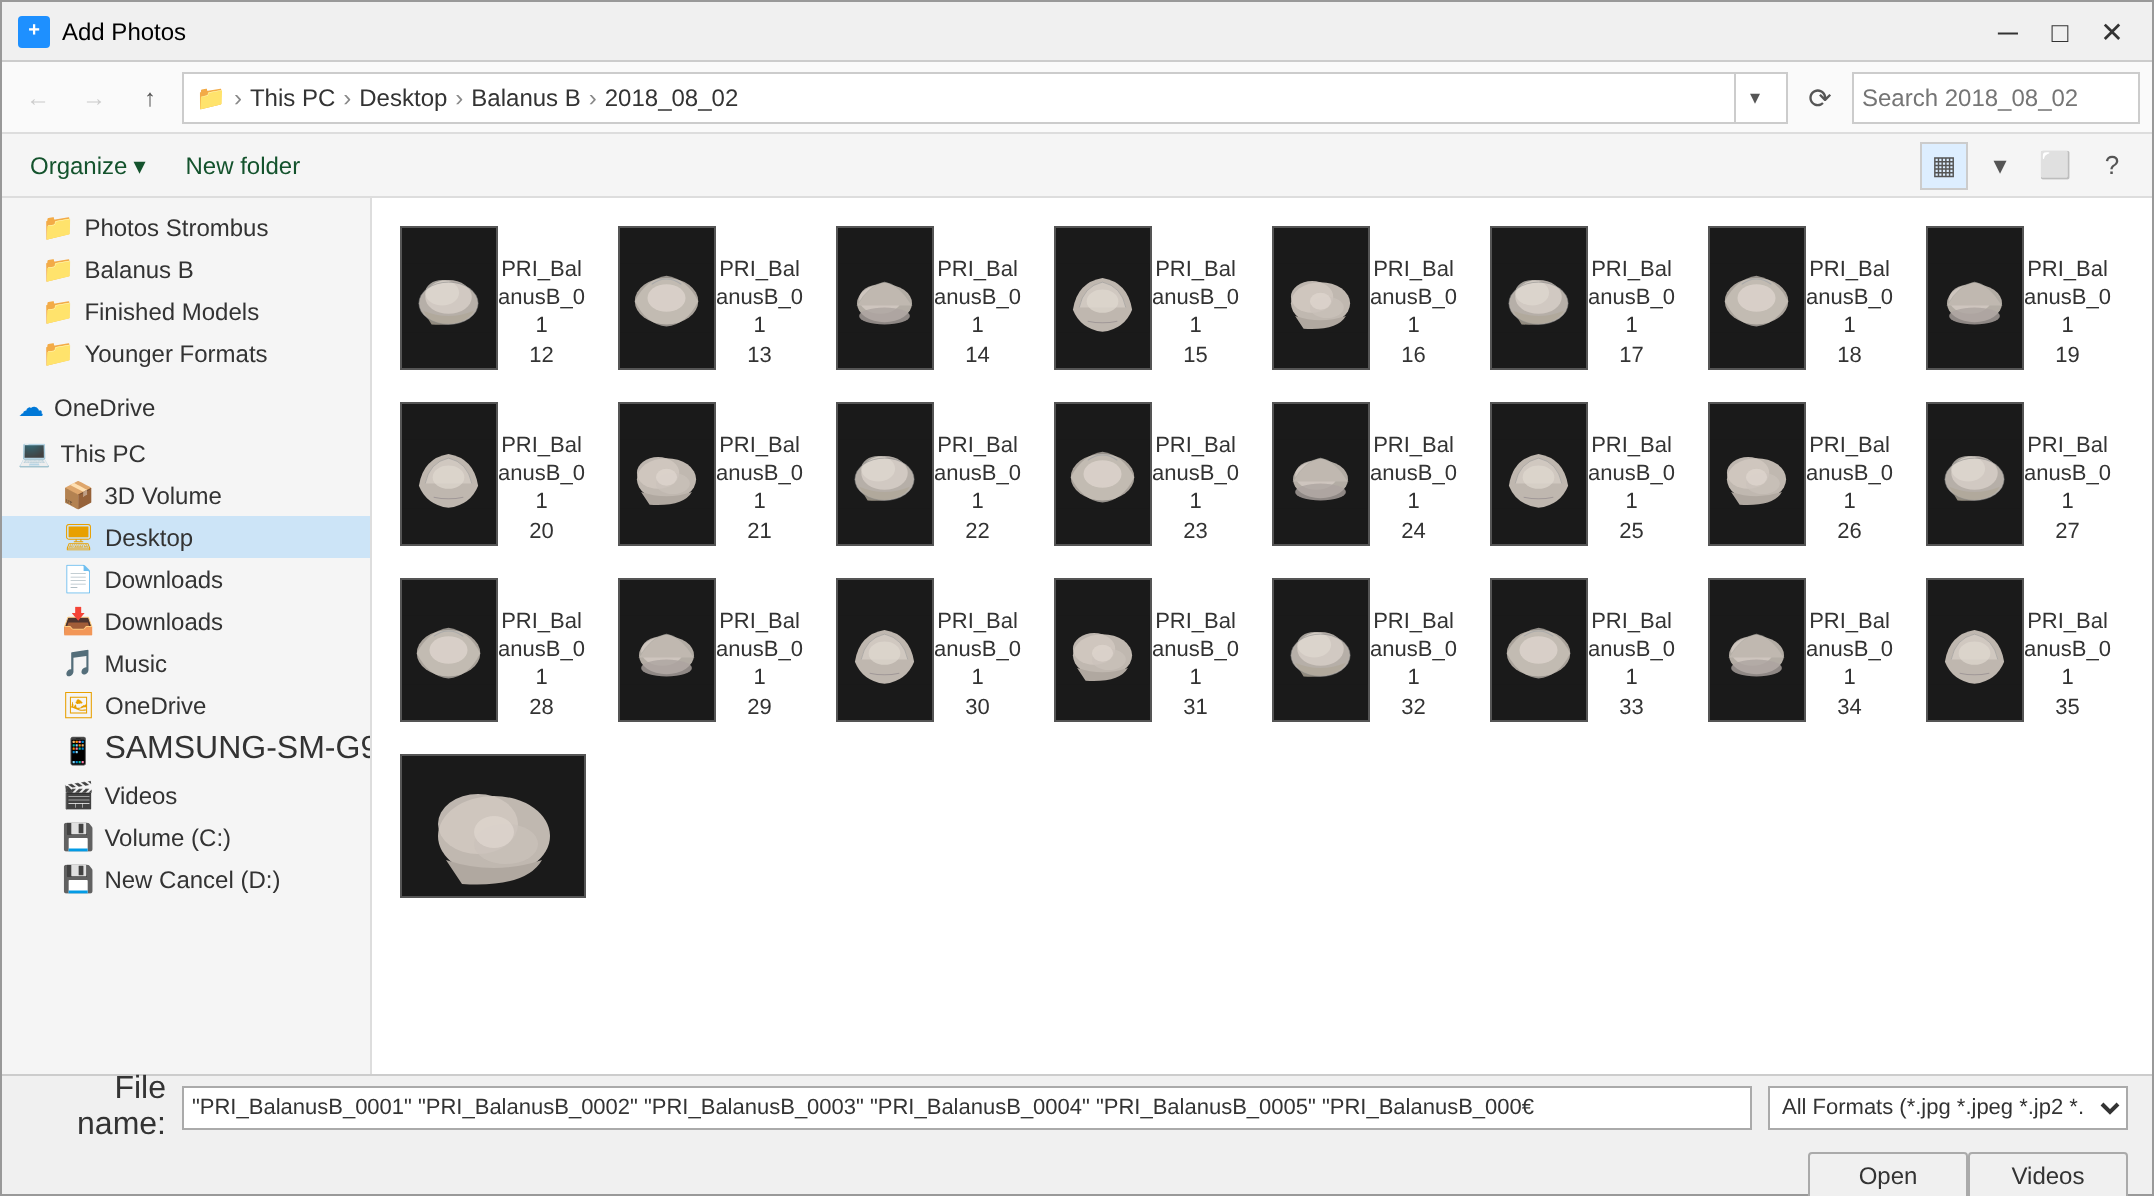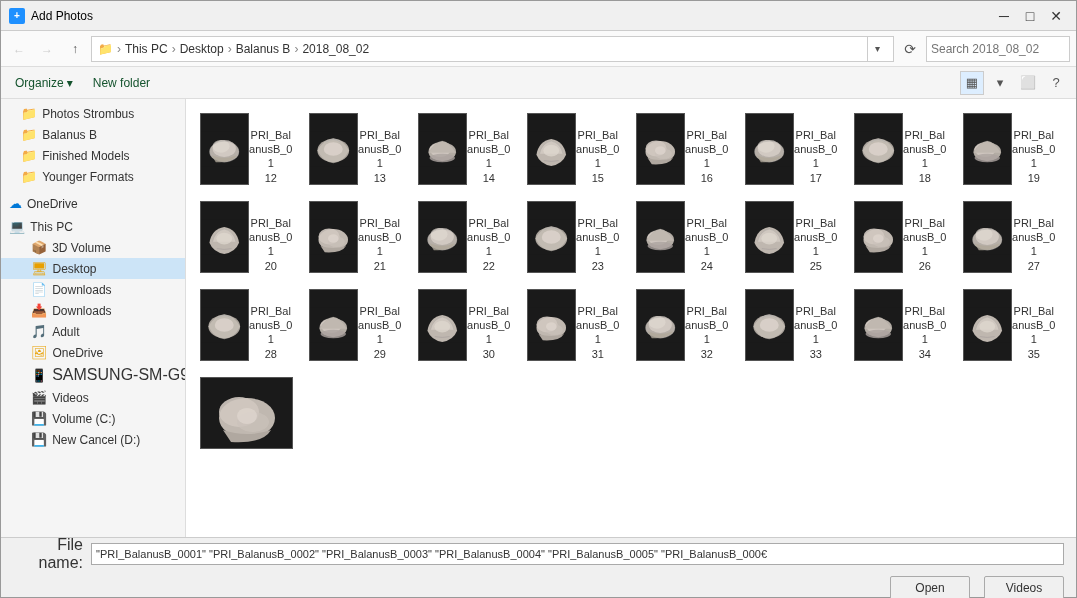--- a/index.html
+++ b/index.html
@@ -274,21 +274,21 @@
       height: 22px;
       border: 1px solid #aaa;
       background: white;
       font-size: 11px;
       color: #333;
       padding: 0 2px;
     }
     .action-btns {
       display: flex;
       justify-content: flex-end;
-      gap: 14px;
+      gap: 0;
       padding-right: 0;
     }
     .action-btn {
       width: 80px;
       height: 24px;
       border: 1px solid #aaa;
       background: #f0f0f0;
       cursor: pointer;
       font-size: 12px;
       color: #333;
@@ -392,21 +392,21 @@
       <div class="sidebar-item indent2">
         <span style="color:#e8a000; font-size:13px;">📄</span>
         <span>Downloads</span>
       </div>
       <div class="sidebar-item indent2">
         <span style="color:#e8a000; font-size:13px;">📥</span>
         <span>Downloads</span>
       </div>
       <div class="sidebar-item indent2">
         <span style="color:#e8a000; font-size:13px;">🎵</span>
-        <span>Adult</span>
+        <span>Music</span>
       </div>
       <div class="sidebar-item indent2">
         <span style="color:#e8a000; font-size:13px;">🖼</span>
         <span>OneDrive</span>
       </div>
       <div class="sidebar-item indent2">
         <span style="font-size:13px;">📱</span>
         <span style="font-size:16px;">SAMSUNG-SM-G900</span>
       </div>
       <div class="sidebar-item indent2">
@@ -733,19 +733,22 @@
     </svg>
           </div>
         </div>
       </div>
   </div>
 
   <div class="bottom-bar">
     <div class="filename-row">
       <span class="filename-label">File name:</span>
       <input class="filename-input" type="text" value="&quot;PRI_BalanusB_0001&quot; &quot;PRI_BalanusB_0002&quot; &quot;PRI_BalanusB_0003&quot; &quot;PRI_BalanusB_0004&quot; &quot;PRI_BalanusB_0005&quot; &quot;PRI_BalanusB_000€" style="">
+      <select class="filetype-select">
+        <option>All Formats (*.jpg *.jpeg *.jp2 *.</option>
+      </select>
     </div>
     <div class="action-btns">
       <button class="action-btn primary">Open</button>
       <button class="action-btn">Videos</button>
     </div>
   </div>
 </div>
 
 </body></html>

